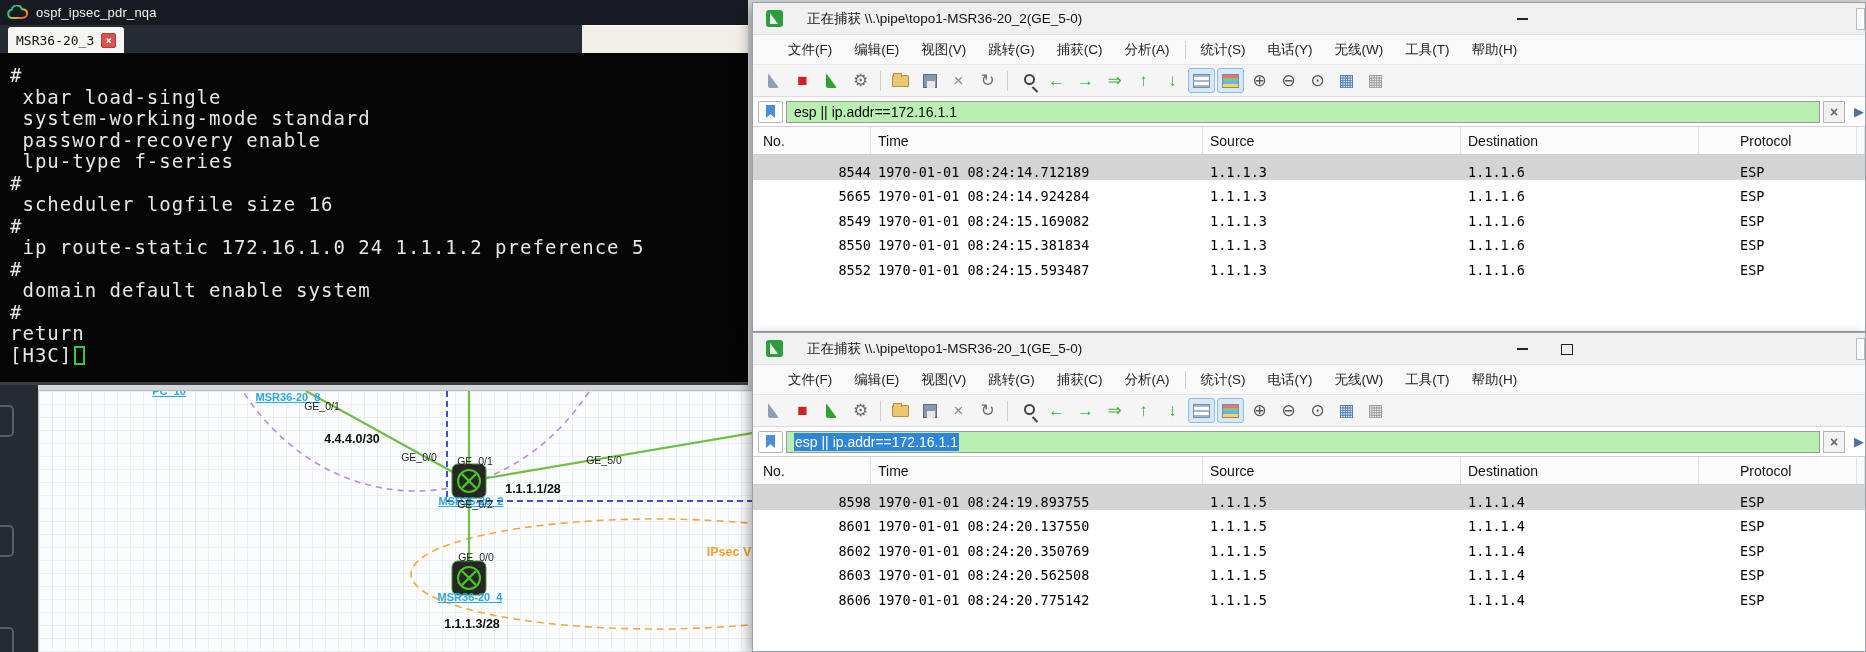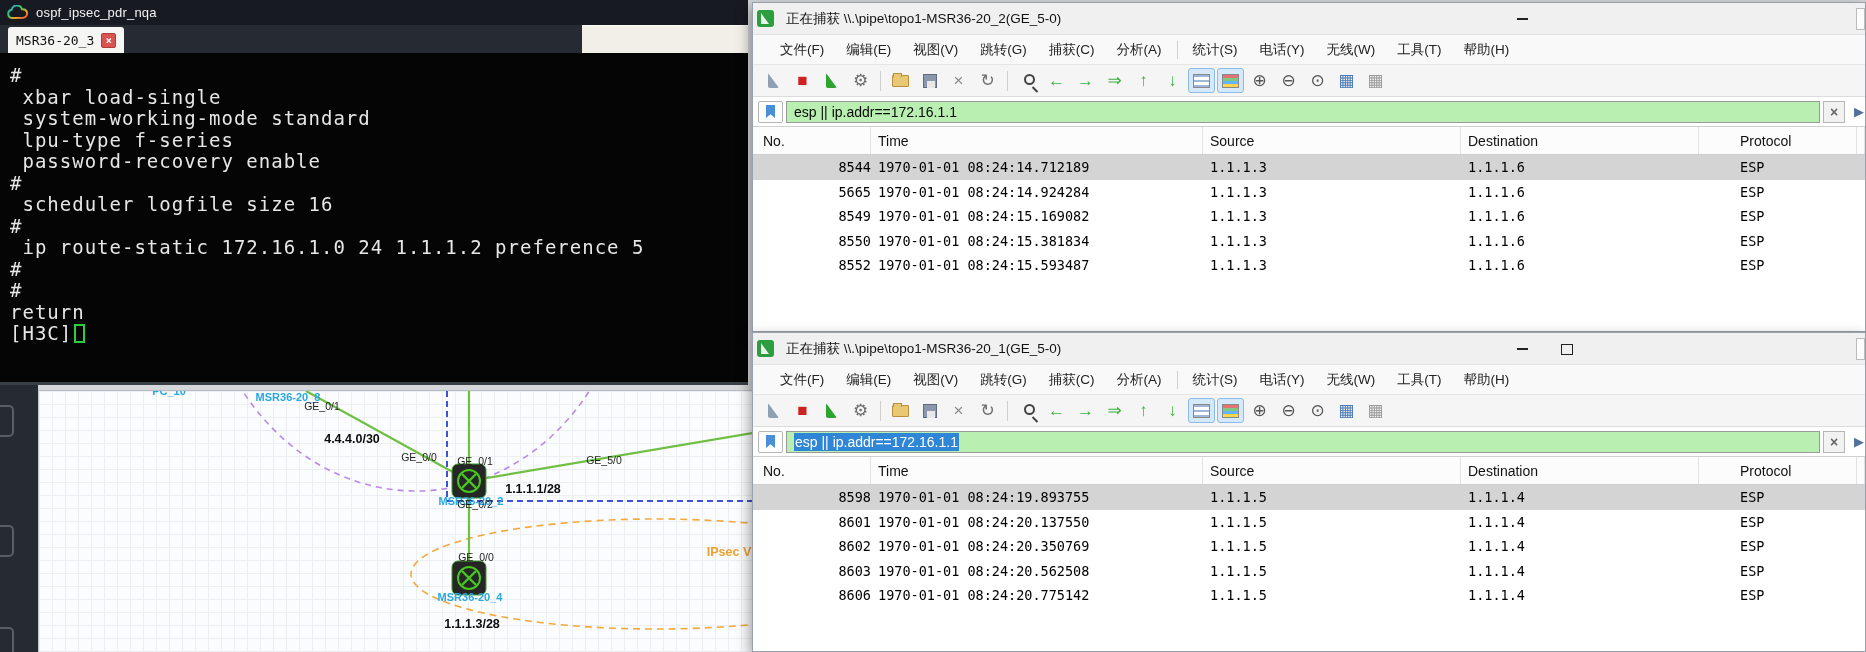--- a/index.html
+++ b/index.html
@@ -36,48 +36,48 @@
            border:2px solid #585d66; border-radius:5px; }
   #canvas { position:absolute; left:38px; top:390px; width:714px; height:262px;
             background:#fbfcfd; overflow:hidden; z-index:1;
             border-left:1px solid #c3c7cc; border-top:1px solid #b6bcc4;
             background-image:
               linear-gradient(#eceef1 1px, transparent 1px),
               linear-gradient(90deg, #eceef1 1px, transparent 1px);
             background-size:13px 13px; }
   #topo-svg { position:absolute; left:0; top:0; }
   .lbl { position:absolute; transform:translate(-50%,-50%); white-space:nowrap; }
-  .lbl-device { color:#2aa8e0; font-weight:bold; font-size:11px; }
+  .lbl-device { color:#2aa8e0; font-weight:bold; font-size:11px;text-decoration:underline; }
   .lbl-port   { color:#1d1d1d; font-size:10.5px; }
   .lbl-ip     { color:#0c0c0c; font-weight:bold; font-size:12.5px; }
   .lbl-zone   { color:#f0a030; font-weight:bold; font-size:12.5px; }
 
   
   .ws-window { position:absolute; left:752px; width:1114px; background:#fff;
                border:1px solid #98a0ab; box-shadow:-3px 4px 12px rgba(0,0,0,.35);
                overflow:hidden; }
   #win1 { top:2px;  height:330px; z-index:3; }
   #win2 { top:332px; height:320px; z-index:4; }
   .ws-titlebar { position:relative; height:32px; background:#f0f0f0;
-                 display:flex; align-items:center; gap:12px; padding-left:4px;
+                 display:flex; align-items:center; gap:24px; padding-left:13px;
                  font-size:13.5px; color:#111; border-bottom:1px solid #e2e2e2; }
   .ws-appicon { width:17px; height:17px; border-radius:3px; background:#2d9e3f;
                 position:relative; flex:none; }
   .ws-appicon::before { content:''; position:absolute; left:4px; bottom:3px;
                 width:0; height:0; border-bottom:11px solid #eaf6ea;
                 border-right:8px solid transparent; }
   .cap-btn { position:absolute; top:4px; width:34px; height:24px; display:flex;
              align-items:center; justify-content:center; }
   .cap-min::before { content:''; width:11px; height:1.5px; background:#222; }
   .cap-max::before { content:''; width:10px; height:9px; border:1.2px solid #222; }
   .cap-cut { position:absolute; right:0; top:5px; width:9px; height:22px;
              border:1px solid #bbb; background:#fdfdfd; }
   .ws-menubar { height:30px; background:#f9f9f9; display:flex; align-items:center;
                 font-size:13.5px; color:#222; border-bottom:1px solid #e6e6e6;
-                padding-left:16px; }
+                padding-left:24px; }
   .menu-item { padding:4px 11px; }
   .menu-sep { width:1px; height:18px; background:#d0d0d0; margin:0 4px; }
   .ws-toolbar { height:32px; background:#f5f5f5; display:flex; align-items:center;
                 gap:2px; padding:0 7px; border-bottom:1px solid #dcdcdc; }
   .tb-btn { width:27px; height:25px; display:flex; align-items:center;
             justify-content:center; font-size:17px; line-height:1; }
   .tb-btn.toggled { background:#d5e9fb; border:1px solid #8bbbe8; border-radius:3px; }
   .tb-sep { width:1px; height:20px; background:#cfcfcf; margin:0 4px; }
   .ic-fin::before { content:''; display:block; width:0; height:0;
                     border-bottom:15px solid currentColor;
@@ -112,21 +112,21 @@
   .filter-clear { width:22px; height:22px; border:1px solid #b5b5b5; background:#f2f2f2;
                   color:#666; font-size:14px; display:flex; align-items:center;
                   justify-content:center; font-weight:bold; }
   .filter-apply { width:22px; height:22px; color:#50719e; font-size:13px;
                   display:flex; align-items:center; justify-content:center;
                   margin-right:-10px; }
   .pkt-header { height:28px; display:flex; align-items:stretch; background:#fcfcfc;
                 border-bottom:1px solid #cfcfcf; font-size:14px; color:#111; }
   .pkt-header .pkt-cell { border-right:1px solid #e2e2e2; display:flex;
                 align-items:center; overflow:hidden; }
-  .pkt-row { height:24.5px; display:flex; align-items:center;
+  .pkt-row { height:24.5px; display:flex; align-items:flex-end;
              font-family:"DejaVu Sans Mono",monospace; font-size:13.5px; color:#000; }
   .pkt-row.selected { background:#d4d4d4; }
   .pkt-cell { flex:none; overflow:hidden; white-space:nowrap; }
   .c0 { width:118px; display:flex; justify-content:flex-end; }
   .pkt-header .c0 { justify-content:flex-start; padding-left:10px; }
   .c1 { width:332px; padding-left:7px; }
   .c2 { width:258px; padding-left:7px; }
   .c3 { width:238px; padding-left:7px; }
   .c4 { width:124px; padding-left:7px;margin-left:34px; }
   .c5 { flex:1 1 auto; padding-left:7px; }
@@ -155,27 +155,28 @@
       <div class="t-beige"></div>
       <div class="t-tab">
         <span>MSR36-20_3</span>
         <span class="tab-close">×</span>
       </div>
     </div>
     <div class="t-body" id="term-body">
         <div class="term-line">#</div>
         <div class="term-line"> xbar load-single</div>
         <div class="term-line"> system-working-mode standard</div>
+        <div class="term-line"> password-recovery enable</div>
         <div class="term-line"> lpu-type f-series</div>
-        <div class="term-line"> password-recovery enable</div>
         <div class="term-line">#</div>
         <div class="term-line"> scheduler logfile size 16</div>
         <div class="term-line">#</div>
         <div class="term-line"> ip route-static 172.16.1.0 24 1.1.1.2 preference 5</div>
         <div class="term-line">#</div>
+        <div class="term-line"> domain default enable system</div>
         <div class="term-line">#</div>
         <div class="term-line">return</div>
         <div class="term-line"><span>[H3C]</span><span class="term-cursor"></span></div>
       </div>
   </section>
 
   <section id="sidebar">
     <div class="ghost" style="top:20px"></div>
     <div class="ghost" style="top:140px"></div>
     <div class="ghost" style="top:242px"></div>

